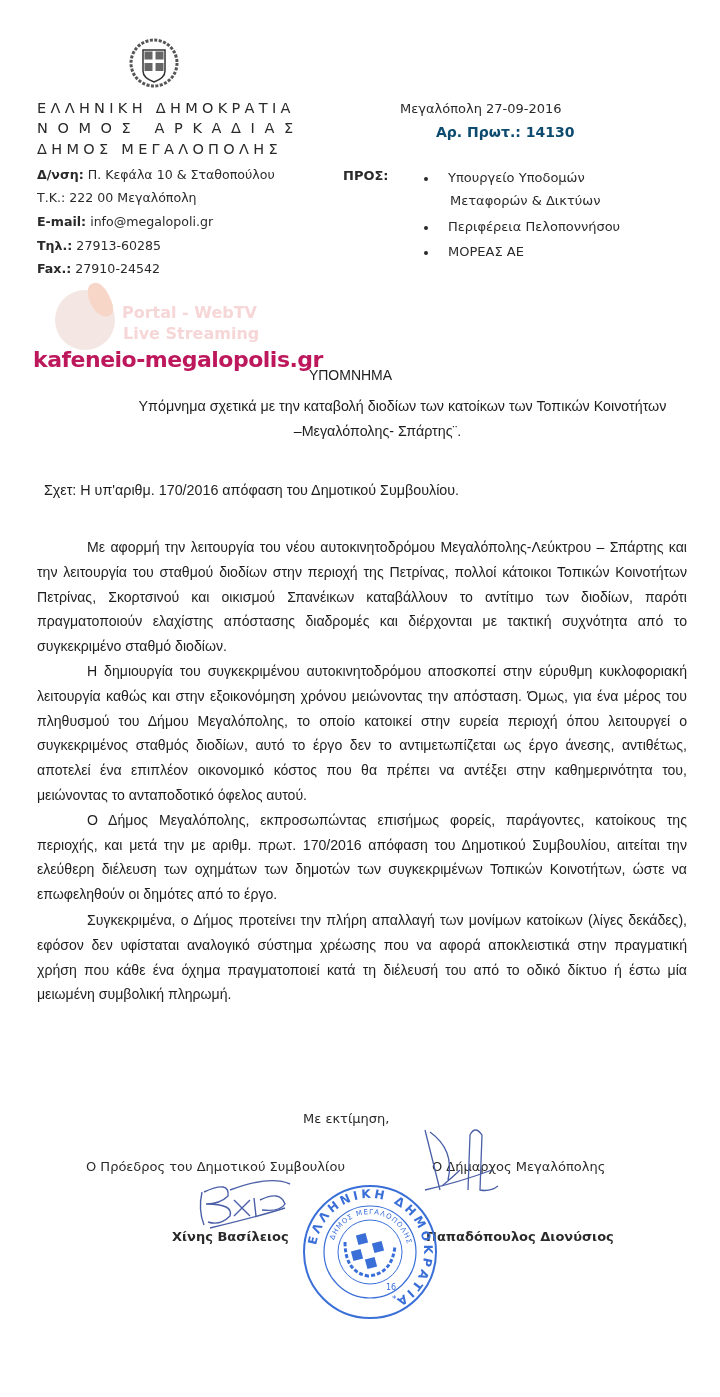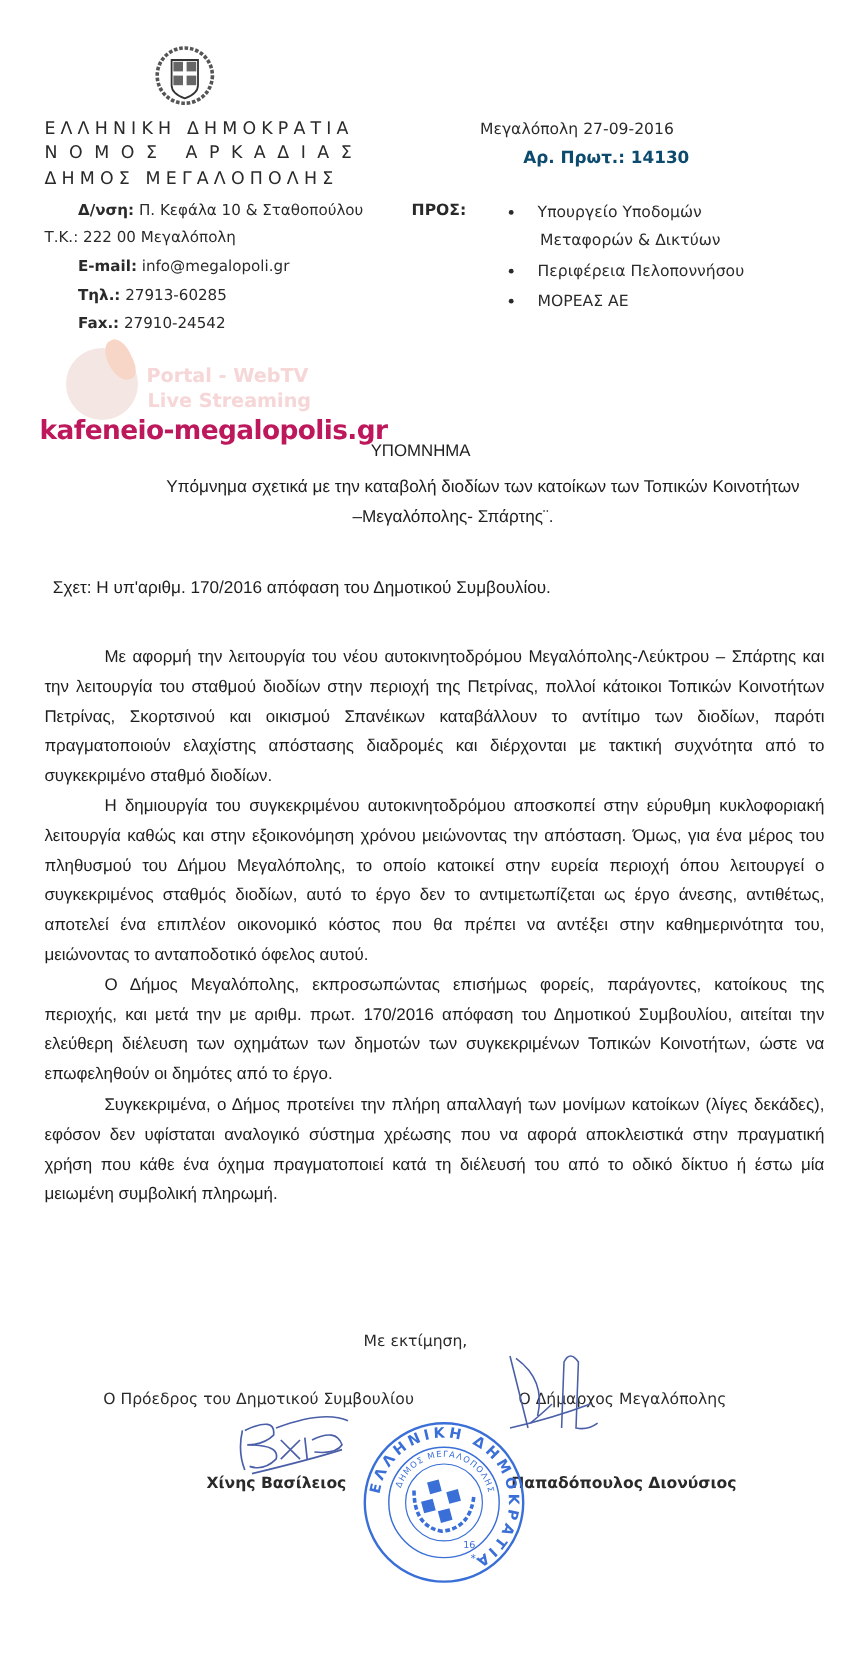--- a/index.html
+++ b/index.html
@@ -6,21 +6,21 @@
     body { width: 720px; height: 1397px; position: relative; overflow: hidden; color: #1e1e1e; font-family: "Liberation Sans", sans-serif; }
     .abs { position: absolute; }
 
     
     .emblem { left: 128px; top: 38px; width: 52px; height: 52px; }
     .org-line { left: 37px; font-family: "DejaVu Sans", sans-serif; font-size: 14.5px; color: #2a2a2a; white-space: nowrap; }
     .org1 { top: 100px; letter-spacing: 4.3px; }
     .org2 { top: 120px; letter-spacing: 9.6px; }
     .org3 { top: 141px; letter-spacing: 4.3px; }
     .contact { left: 37px; font-family: "DejaVu Sans", sans-serif; font-size: 12.6px; color: #2a2a2a; white-space: nowrap; }
-    .contact b { font-weight: bold; margin-left: 28px; }
+    .contact b { font-weight: bold; }
     .c1 { top: 167px; } .c2 { top: 190px; } .c3 { top: 214px; } .c4 { top: 238px; } .c5 { top: 261px; }
 
     
     .date { left: 400px; top: 101px; font-family: "DejaVu Sans", sans-serif; font-size: 13px; color: #2a2a2a; }
     .protocol { left: 400px; top: 124px; font-family: "DejaVu Sans", sans-serif; font-size: 14px; color: #0c4a6e; margin-left: 36px; }
     .pros-label { left: 343px; top: 168px; font-family: "DejaVu Sans", sans-serif; font-size: 13px; color: #2a2a2a; }
     .recip { left: 424px; font-family: "DejaVu Sans", sans-serif; font-size: 13px; color: #2a2a2a; white-space: nowrap; }
     .recip .dot { display: inline-block; width: 4px; height: 4px; background: #2a2a2a; border-radius: 50%; vertical-align: middle; margin-right: 20px; }
     .r1 { top: 170px; } .r1b { top: 193px; left: 450px; } .r2 { top: 219px; } .r3 { top: 244px; }
 

